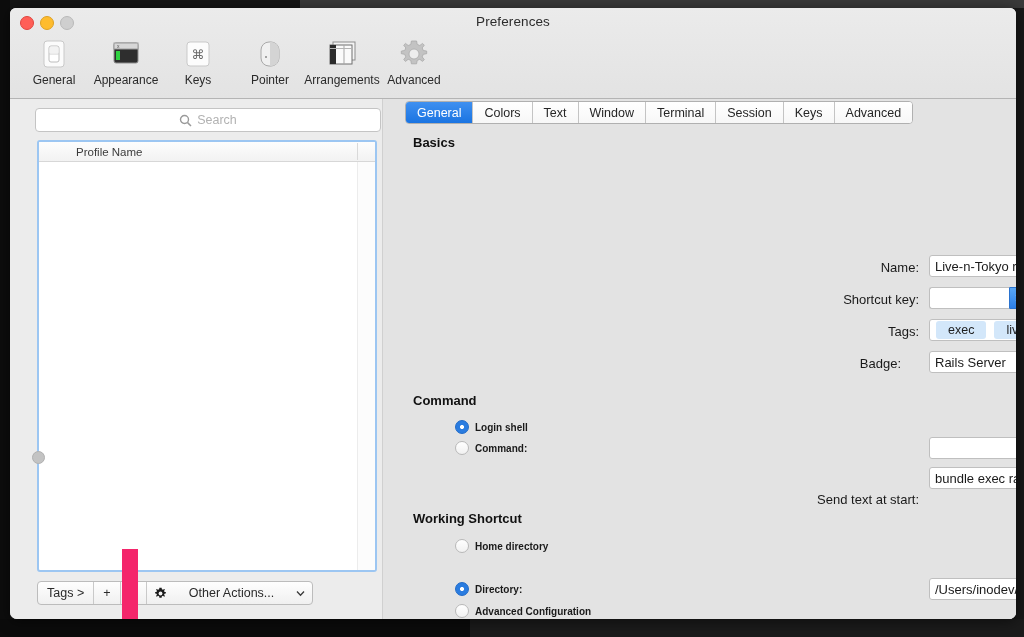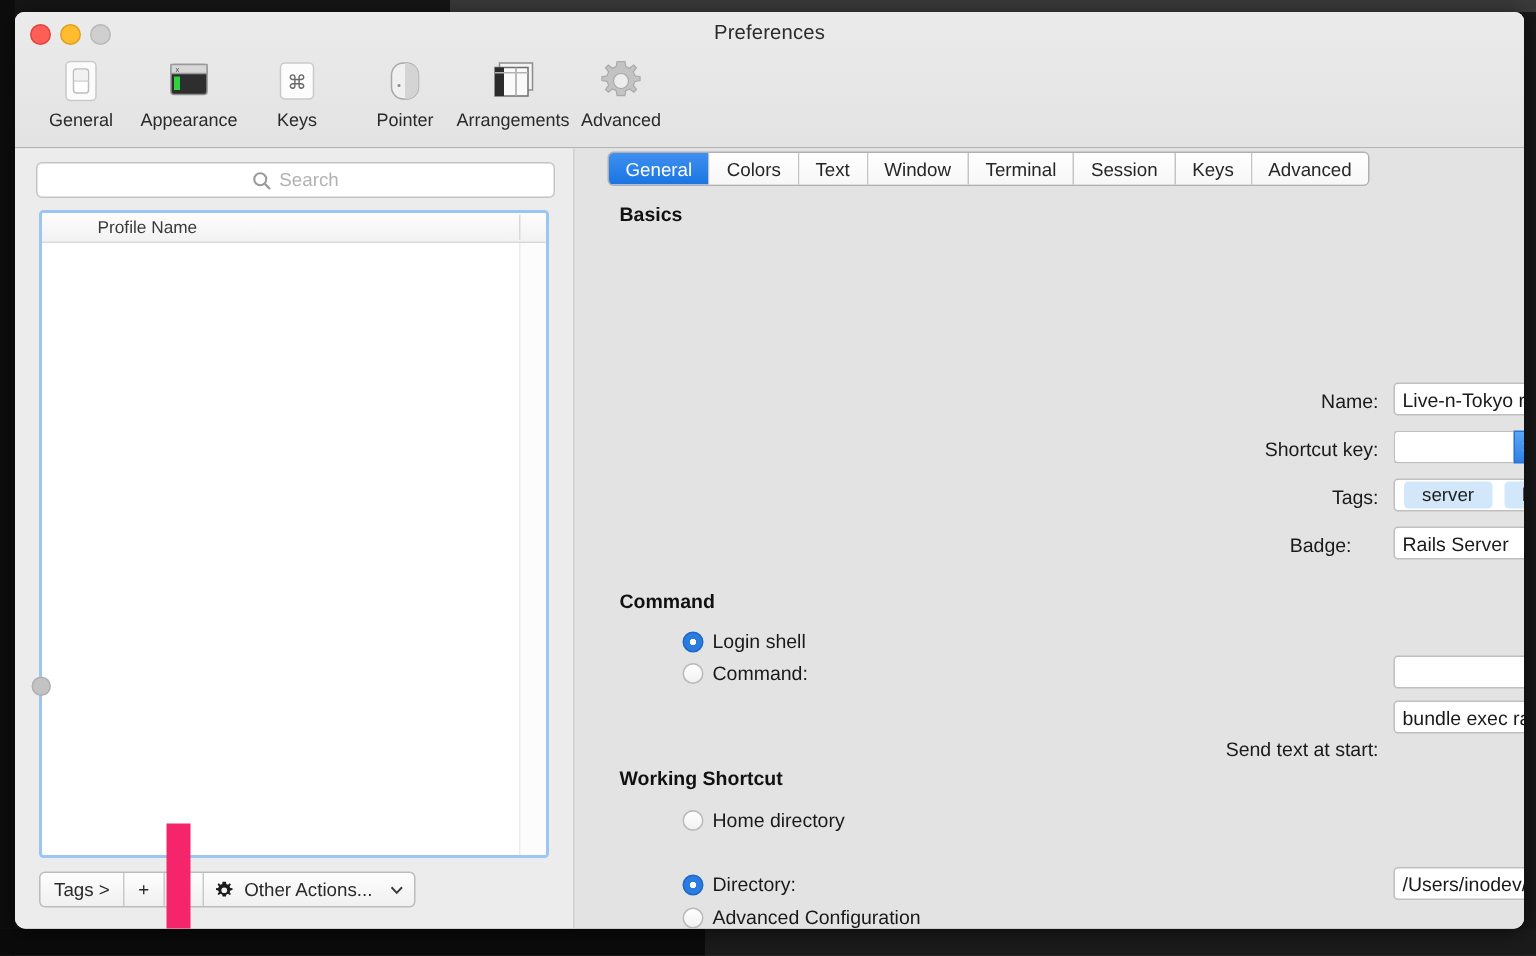--- a/index.html
+++ b/index.html
@@ -118,21 +118,21 @@
   
   #body {
     position: relative;
     height: 521px;
     background: #ececec;
   }
 
   
   #left-pane {
     position: absolute;
-    left: 0; top: 0;
+    left: 11px; top: 0;
     width: 372px; height: 521px;
     background: #ececec;
   }
   #search-box {
     position: absolute;
     left: 14px; top: 9px;
     width: 344px; height: 22px;
     background: #fff;
     border: 1px solid #c4c4c4;
     border-radius: 4px;
@@ -236,21 +236,21 @@
     justify-content: center;
     padding: 0 9px;
     font-size: 12.5px;
     color: #2a2a2a;
     border-right: 1px solid #c9c9c9;
     cursor: default;
     box-sizing: border-box;
   }
   .bb-btn:last-child { border-right: none; }
   #bb-other {
-    gap: 7px;
+    gap: 22px;
     padding: 0 7px 0 7px;
     min-width: 140px;
     justify-content: flex-start;
   }
   #bb-other-label { flex: 1; }
 
   
   #right-pane {
     position: absolute;
     left: 372px; top: 0;
@@ -323,23 +323,24 @@
     background: linear-gradient(to bottom, #ffffff, #f1f1f1);
     border: 1px solid #b9b9b9;
     box-sizing: border-box;
     flex: none;
   }
   .radio.on {
     background: radial-gradient(circle at 50% 50%, #ffffff 0 23%, #2a7ce0 26% 100%);
     border: 1px solid #1e69c8;
   }
   .radio-label {
-    font-size: 13px;
+    font-size: 10px;
     color: #1a1a1a;
     white-space: nowrap;
+    font-weight: bold;
   }
 
   
   #shortcut-wrap {
     position: absolute;
     left: 546px; top: 188px;
     width: 100px; height: 22px;
     display: flex;
   }
   #shortcut-field {
@@ -562,21 +563,21 @@
         <div id="shortcut-stepper">
           <svg width="9" height="14" viewBox="0 0 9 14">
             <path d="M1.2 5.2 L4.5 1.8 L7.8 5.2" fill="none" stroke="#fff" stroke-width="1.5"></path>
             <path d="M1.2 8.8 L4.5 12.2 L7.8 8.8" fill="none" stroke="#fff" stroke-width="1.5"></path>
           </svg>
         </div>
       </div>
 
       <div class="field-label" style="left:380px; top:225px; width:156px;">Tags:</div>
       <div id="tags-field">
-        <span class="tag-pill">server</span>
+        <span class="tag-pill">exec</span>
         <span class="tag-pill">live-n-tokyo</span>
 
       </div>
 
       <div class="field-label" style="left:362px; top:257px; width:156px;">Badge:</div>
       <div class="text-input" style="left:546px; top:252px; width:432px; height:22px;">Rails Server</div>
 
       <div class="section-title" style="left:30px; top:294px;">Command</div>
 
       <div class="radio-row" style="left:72px; top:321px;">

